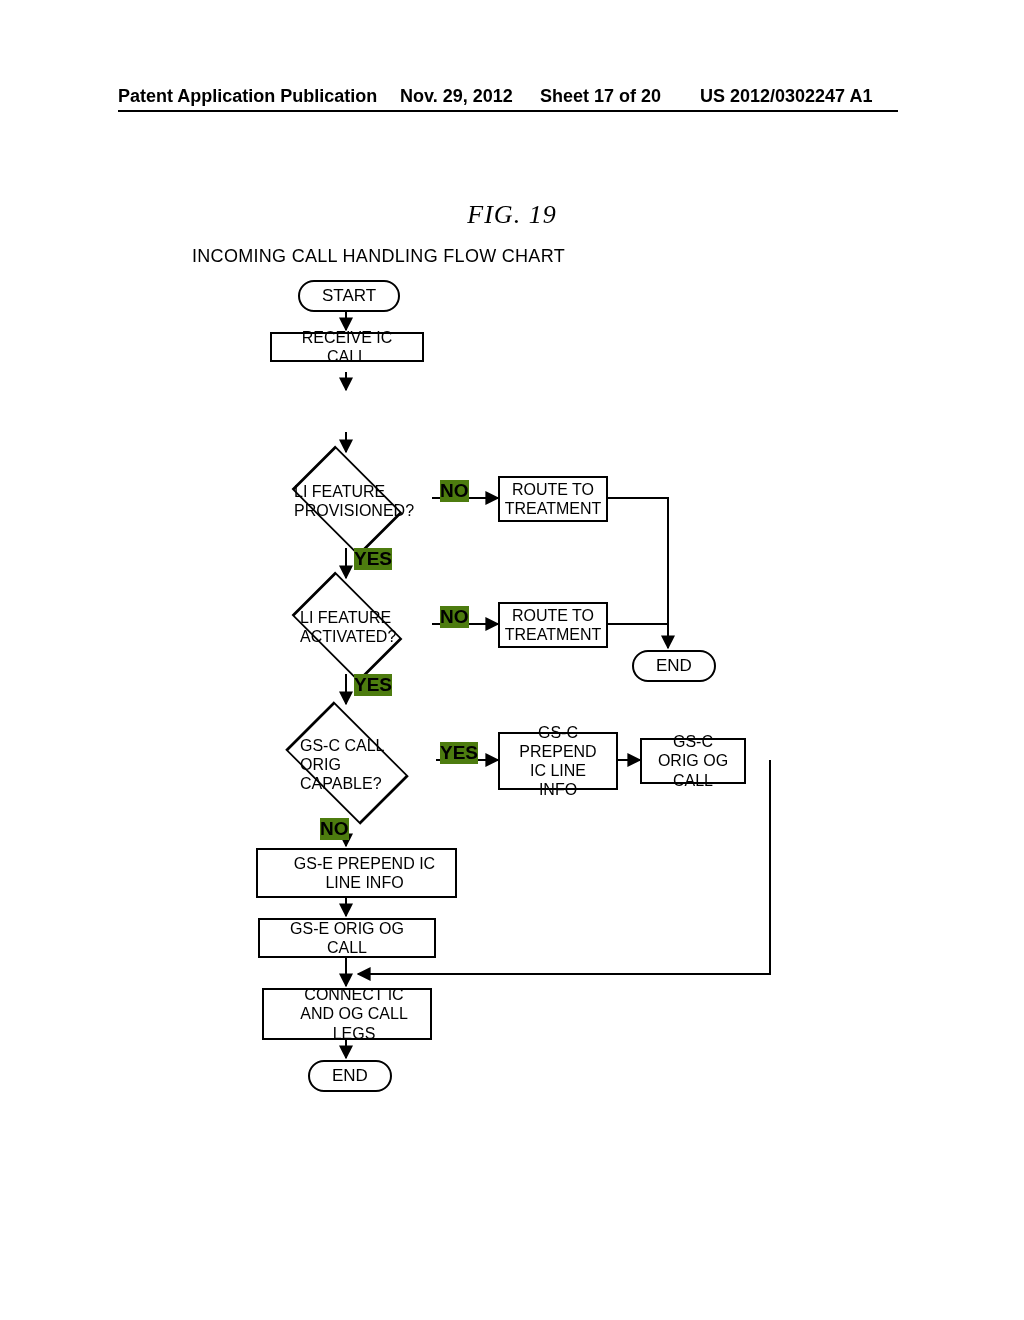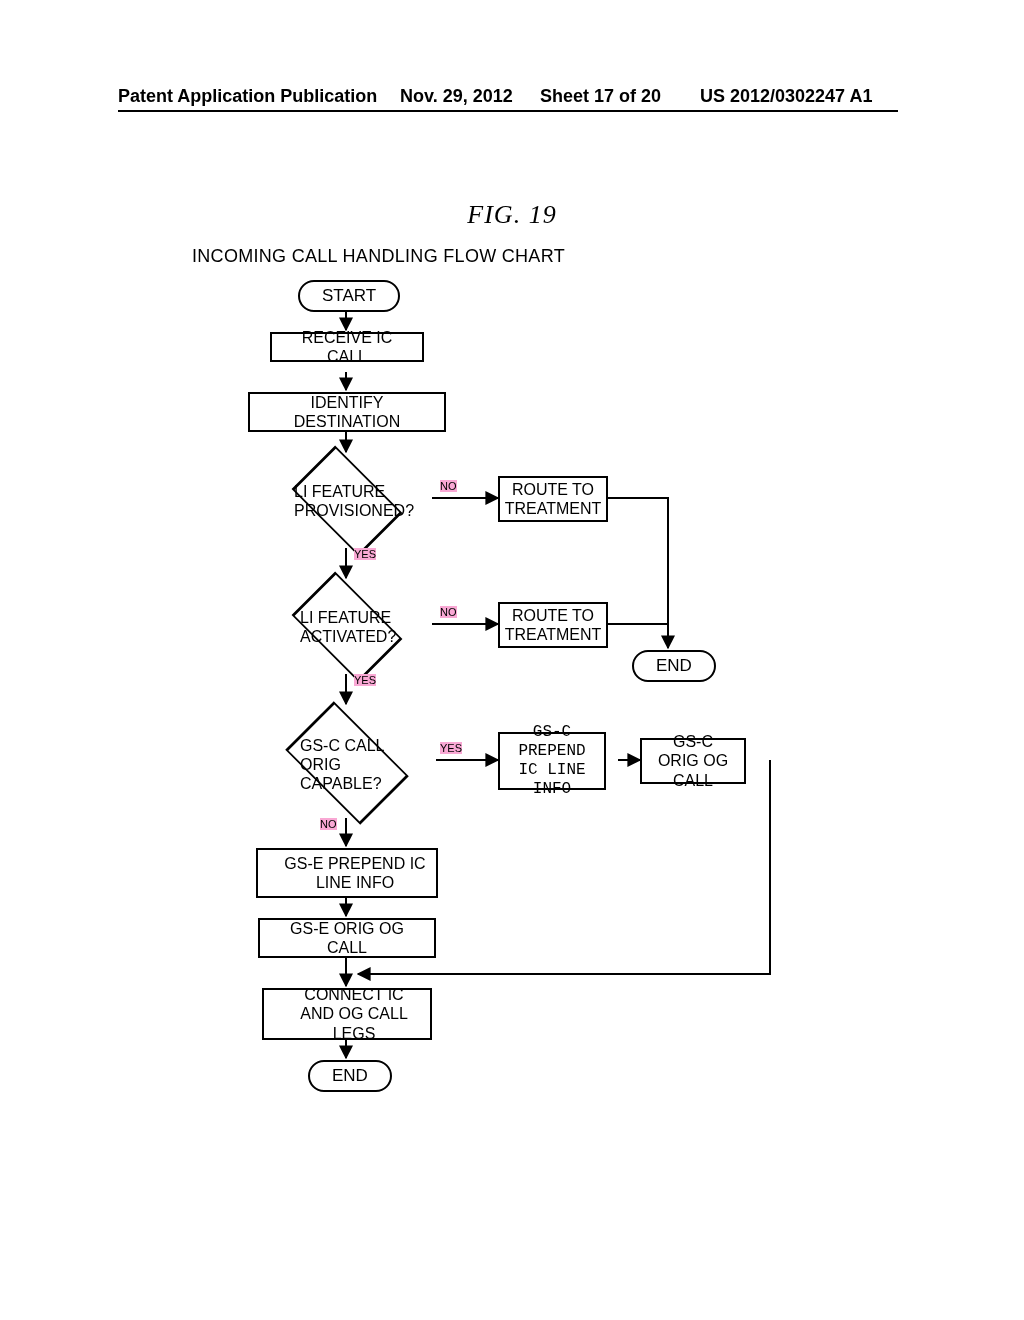--- a/index.html
+++ b/index.html
@@ -82,22 +82,23 @@
     box-sizing: border-box;
   }
   .d-label {
     position: absolute;
     font-size: 16px;
     line-height: 1.2;
     pointer-events: none;
   }
   .edge-label {
     position: absolute;
-    font-size: 11px;
-    background: #f9a8d4;
+    font-size: 19px;
+    background: #4d7c0f;
+    font-weight: bold;
   }
   svg.lines {
     position: absolute;
     top: 0;
     left: 0;
     width: 1024px;
     height: 1320px;
     pointer-events: none;
   }
 </style>
@@ -152,21 +153,20 @@
 
     <polyline points="770,760 770,974 358,974" fill="none" stroke="#000" stroke-width="2" marker-end="url(#arrow)"></polyline>
 
     <line x1="346" y1="1040" x2="346" y2="1058" stroke="#000" stroke-width="2" marker-end="url(#arrow)"></line>
   </svg>
 
   <div class="term" style="left:298px; top:280px;">START</div>
 
   <div class="rect" style="left:270px; top:332px; width:154px; height:30px;">RECEIVE IC CALL</div>
 
-  <div class="rect" style="left:248px; top:392px; width:198px; height:40px;">IDENTIFY DESTINATION</div>
 
   <div class="diamond" style="left:312px; top:466px; width:70px; height:70px;"></div>
   <div class="d-label" style="left:294px; top:482px; width:106px;">LI FEATURE PROVISIONED?</div>
   <div class="edge-label" style="left:440px; top:480px;">NO</div>
   <div class="edge-label" style="left:354px; top:548px;">YES</div>
 
   <div class="rect" style="left:498px; top:476px; width:110px; height:46px;">ROUTE TO TREATMENT</div>
 
   <div class="diamond" style="left:312px; top:592px; width:70px; height:70px;"></div>
   <div class="d-label" style="left:300px; top:608px; width:96px;">LI FEATURE ACTIVATED?</div>
@@ -175,25 +175,25 @@
 
   <div class="rect" style="left:498px; top:602px; width:110px; height:46px;">ROUTE TO TREATMENT</div>
 
   <div class="term" style="left:632px; top:650px;">END</div>
 
   <div class="diamond" style="left:308px; top:724px; width:78px; height:78px;"></div>
   <div class="d-label" style="left:300px; top:736px; width:96px;">GS-C CALL ORIG CAPABLE?</div>
   <div class="edge-label" style="left:440px; top:742px;">YES</div>
   <div class="edge-label" style="left:320px; top:818px;">NO</div>
 
-  <div class="rect" style="left:498px; top:732px; width:108px; height:58px;font-family:Liberation Mono, monospace;">GS-C PREPEND IC LINE INFO</div>
+  <div class="rect" style="left:498px; top:732px; width:120px; height:58px;">GS-C PREPEND IC LINE INFO</div>
 
   <div class="rect" style="left:640px; top:738px; width:106px; height:46px;">GS-C ORIG OG CALL</div>
 
-  <div class="rect" style="left:256px; top:848px; width:182px; height:50px;padding-left:26px;">GS-E PREPEND IC LINE INFO</div>
+  <div class="rect" style="left:256px; top:848px; width:201px; height:50px;padding-left:26px;">GS-E PREPEND IC LINE INFO</div>
 
   <div class="rect" style="left:258px; top:918px; width:178px; height:40px;">GS-E ORIG OG CALL</div>
 
   <div class="rect" style="left:262px; top:988px; width:170px; height:52px;padding-left:24px;">CONNECT IC AND OG CALL LEGS</div>
 
   <div class="term" style="left:308px; top:1060px;">END</div>
 
 </div>
 
 </body></html>

